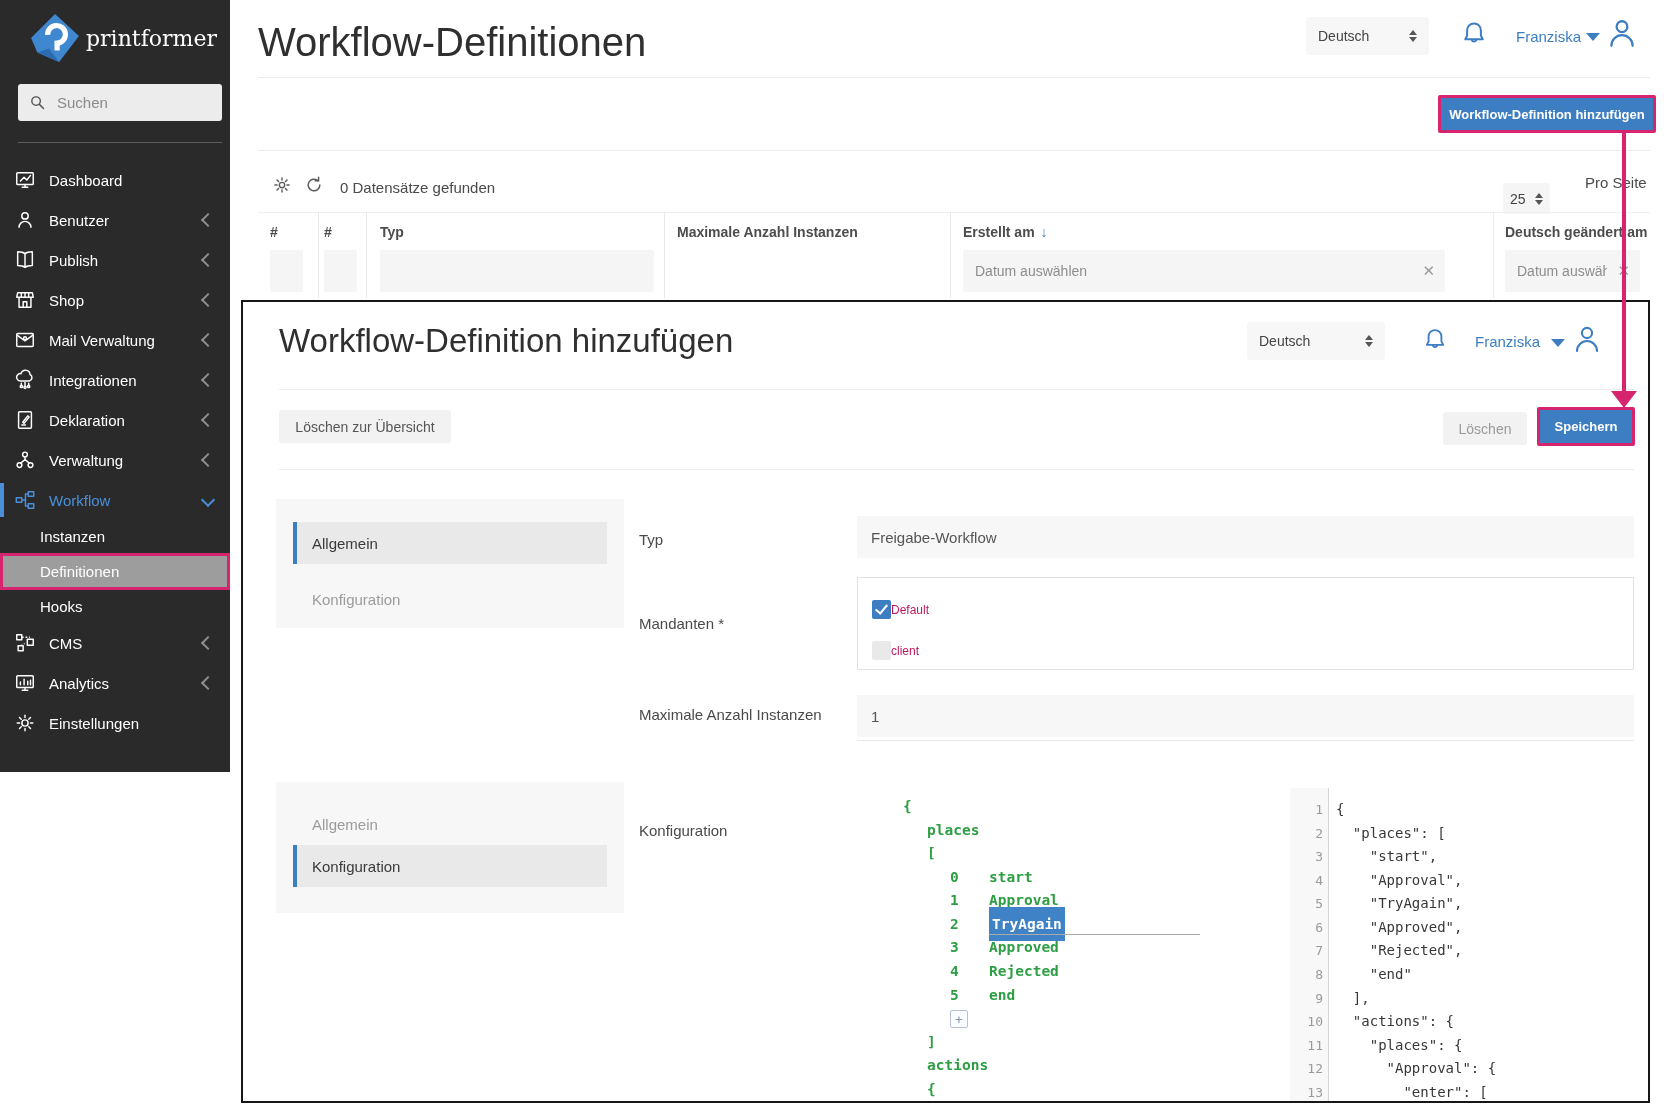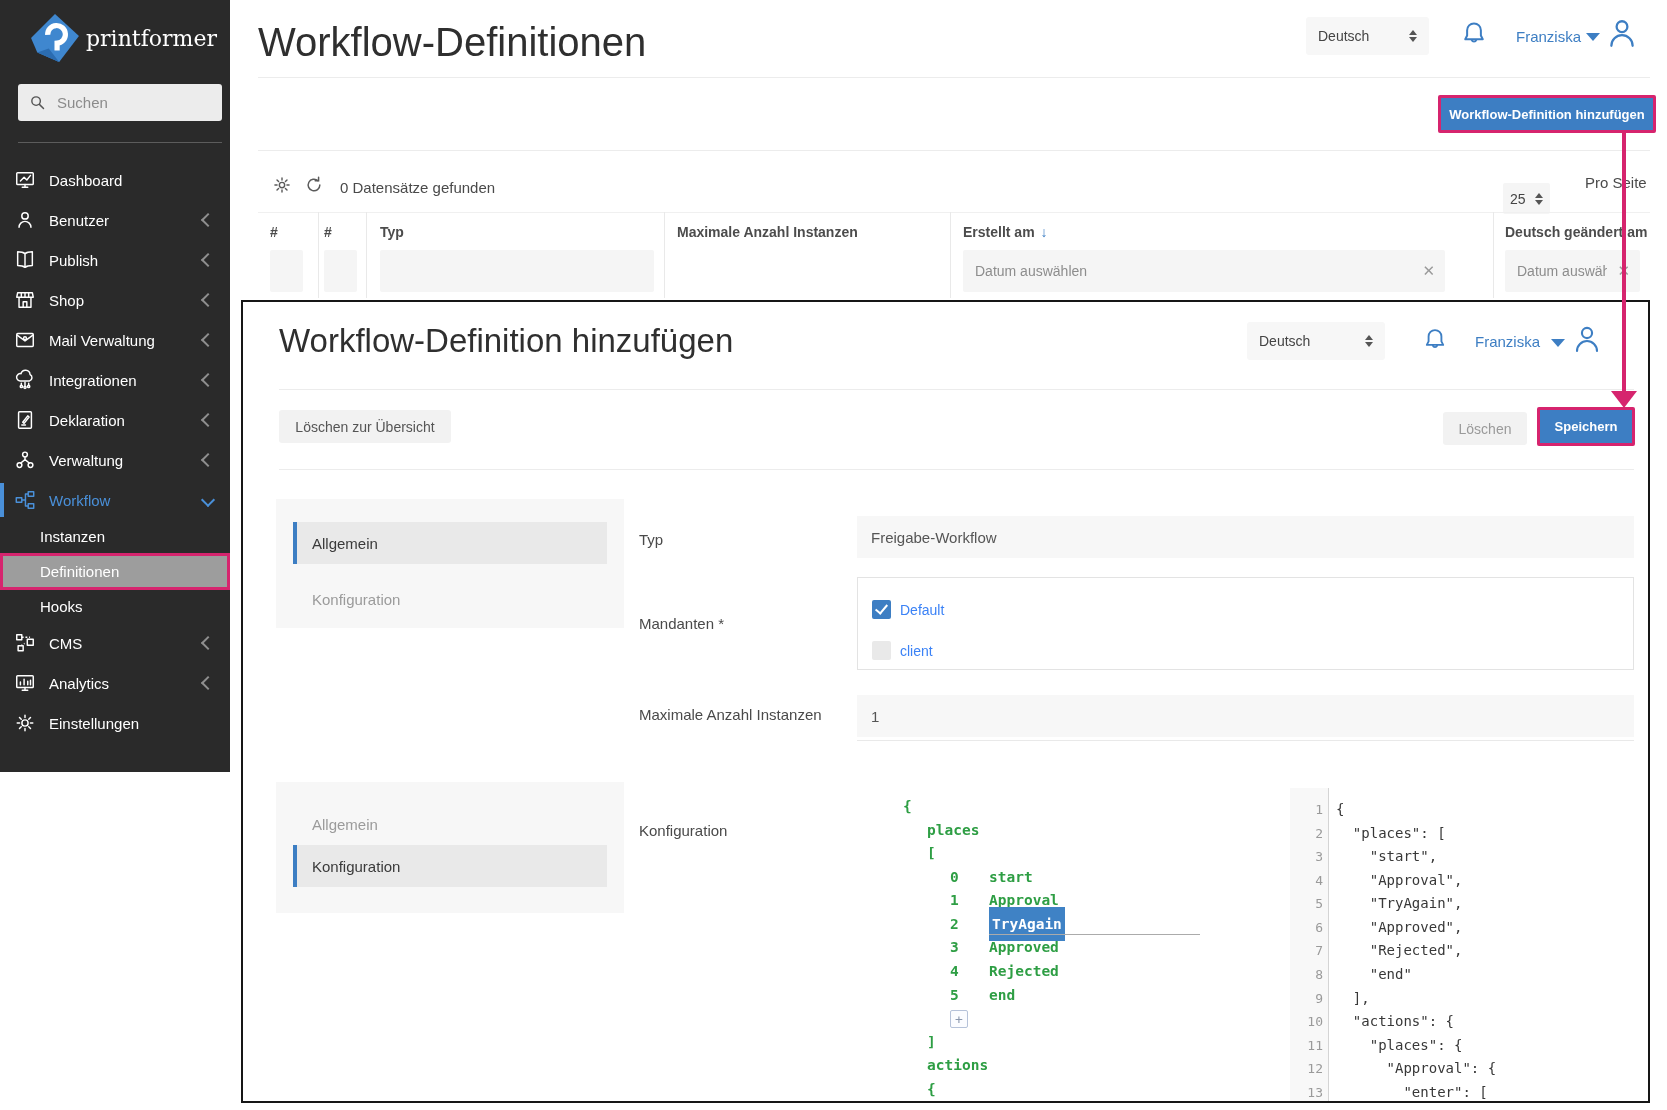--- a/index.html
+++ b/index.html
@@ -78,21 +78,21 @@
   .tabcard{position:absolute;left:33px;width:348px;background:#f7f7f7}
   #card1{top:197px;height:129px}
   #card2{top:480px;height:131px}
   .tabrow{position:absolute;left:17px;width:314px;height:42px;background:#e9e9e9;border-left:4px solid #3d7ec3;
           box-sizing:border-box;display:flex;align-items:center;padding-left:15px;font-size:15px;color:#3a3a3a;cursor:pointer}
   .tablabel{position:absolute;left:36px;font-size:15px;color:#9b9b9b;cursor:pointer}
   .flabel{position:absolute;left:396px;font-size:15px;color:#4a4a4a}
   .ffield{position:absolute;left:614px;width:777px;height:42px;background:#f7f7f7;display:flex;align-items:center;
           padding:0 14px;box-sizing:border-box;font-size:15px;color:#555;cursor:pointer}
   #mand-box{position:absolute;left:614px;top:275px;width:777px;height:93px;border:1px solid #e3e3e3;box-sizing:border-box;background:#fff}
-  .chkrow{position:absolute;left:14px;display:flex;align-items:center;gap:9px;font-size:14px;color:#3b82f6;cursor:pointer}
+  .chkrow{position:absolute;left:14px;display:flex;align-items:center;font-size:12px;color:#be185d;cursor:pointer}
   .cb{width:19px;height:19px;border-radius:2px;flex:none}
   .cb.on{background:#3d7ec3;position:relative}
   .cb.on::after{content:"";position:absolute;left:6px;top:2px;width:5px;height:10px;
                 border-right:2px solid #fff;border-bottom:2px solid #fff;transform:rotate(40deg)}
   .cb.off{background:#e9e9e9}
 
   
   #editor{position:absolute;left:614px;top:438px;width:777px;height:365px;border-top:1px solid #e9e9e9;
           font-family:"DejaVu Sans Mono",monospace;overflow:hidden}
   #gutter{position:absolute;left:433px;top:47px;width:39px;bottom:0;background:#f8f8f8;border-right:1px solid #d4d4d4;box-sizing:border-box}

